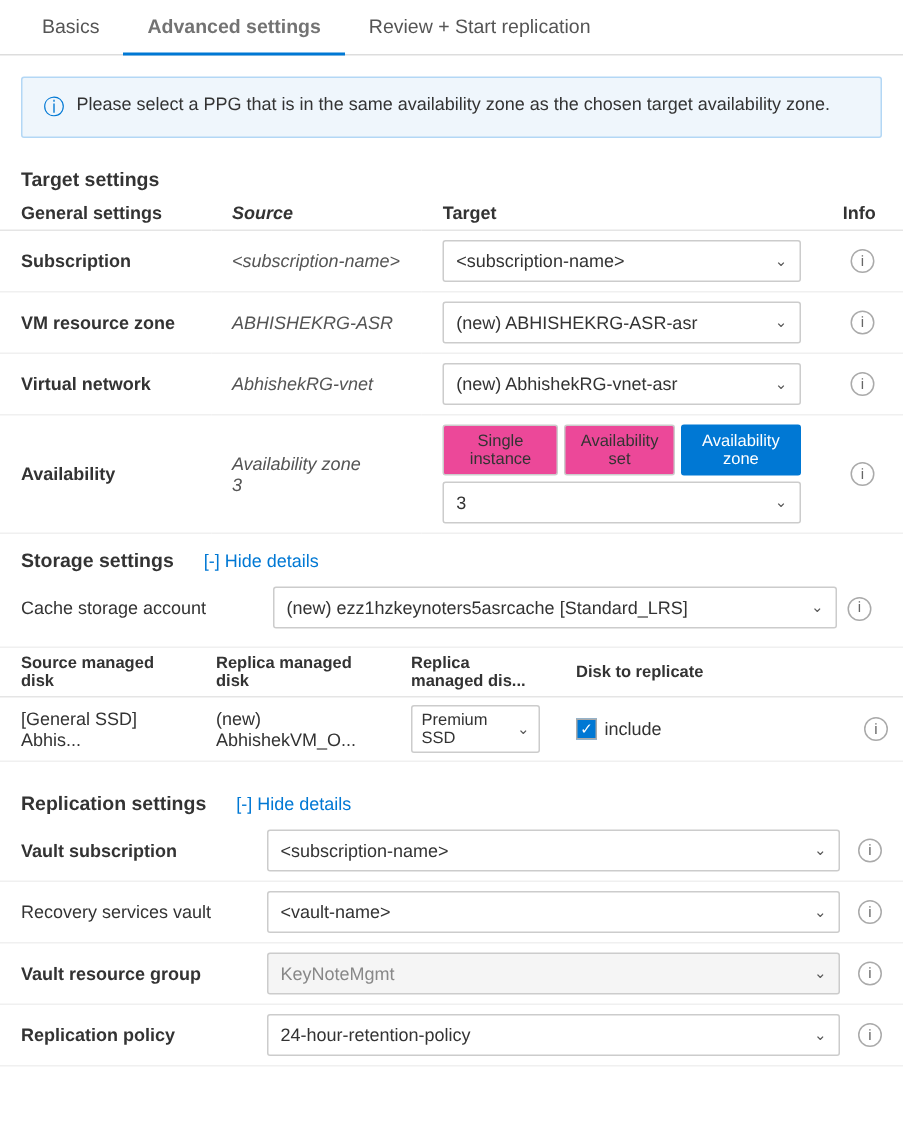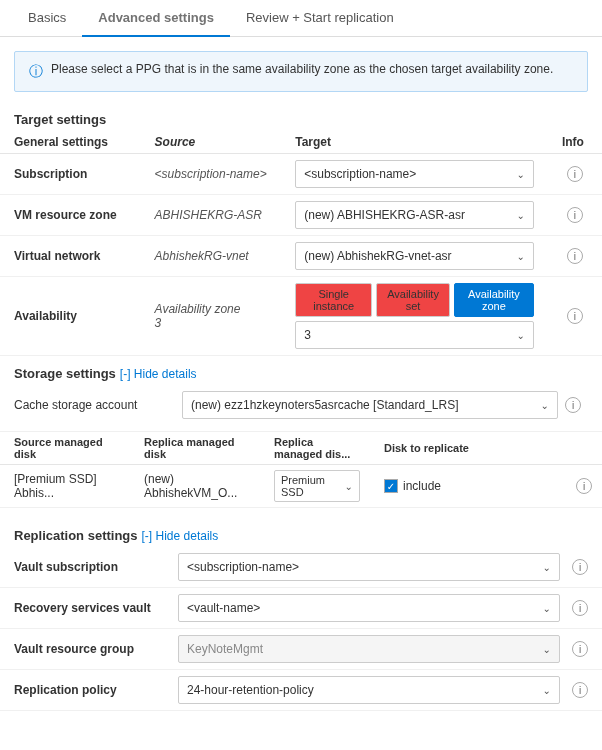--- a/index.html
+++ b/index.html
@@ -115,21 +115,21 @@
       display: flex;
       gap: 4px;
       margin-bottom: 4px;
     }
     .avail-btn {
       padding: 4px 10px;
       font-size: 11px;
       border: 1px solid #ccc;
       border-radius: 2px;
       cursor: pointer;
-      background: #ef4444;
+      background: #ec4899;
       color: #333;
     }
     .avail-btn.active {
       background: #0078d4;
       color: #fff;
       border-color: #0078d4;
     }
 
     
     .info-circle {
@@ -142,21 +142,21 @@
       border-radius: 50%;
       font-size: 10px;
       color: #666;
       cursor: pointer;
     }
 
     
     .section-with-toggle {
       display: flex;
       align-items: center;
-      gap: 4px;
+      gap: 20px;
       padding: 10px 14px 4px 14px;
     }
     .section-title {
       font-size: 13px;
       font-weight: 600;
     }
     .toggle-link {
       font-size: 12px;
       color: #0078d4;
       cursor: pointer;
@@ -346,21 +346,21 @@
     <tr>
       <th style="width:130px;">Source managed disk</th>
       <th style="width:130px;">Replica managed disk</th>
       <th style="width:110px;">Replica managed dis...</th>
       <th>Disk to replicate</th>
       <th style="width:30px;"></th>
     </tr>
   </thead>
   <tbody>
     <tr>
-      <td>[Premium SSD] Abhis...</td>
+      <td>[General SSD] Abhis...</td>
       <td>(new) AbhishekVM_O...</td>
       <td>
         <div class="small-dropdown">
           <span>Premium SSD</span>
           <span class="dropdown-chevron">⌄</span>
         </div>
       </td>
       <td>
         <div class="checkbox-wrap">
           <div class="checkbox-box">
@@ -389,21 +389,21 @@
         <div class="dropdown">
           <span>&lt;subscription-name&gt;</span>
           <span class="dropdown-chevron">⌄</span>
         </div>
       </td>
       <td style="width:30px; text-align:center; padding:6px 14px 6px 4px;">
         <div class="info-circle">i</div>
       </td>
     </tr>
     <tr>
-      <td style="width:170px; font-weight:700; font-size:12px; padding:6px 14px;">Recovery services vault</td>
+      <td style="width:170px; font-weight:400; font-size:12px; padding:6px 14px;">Recovery services vault</td>
       <td style="padding:6px 8px;">
         <div class="dropdown">
           <span>&lt;vault-name&gt;</span>
           <span class="dropdown-chevron">⌄</span>
         </div>
       </td>
       <td style="width:30px; text-align:center; padding:6px 14px 6px 4px;">
         <div class="info-circle">i</div>
       </td>
     </tr>

